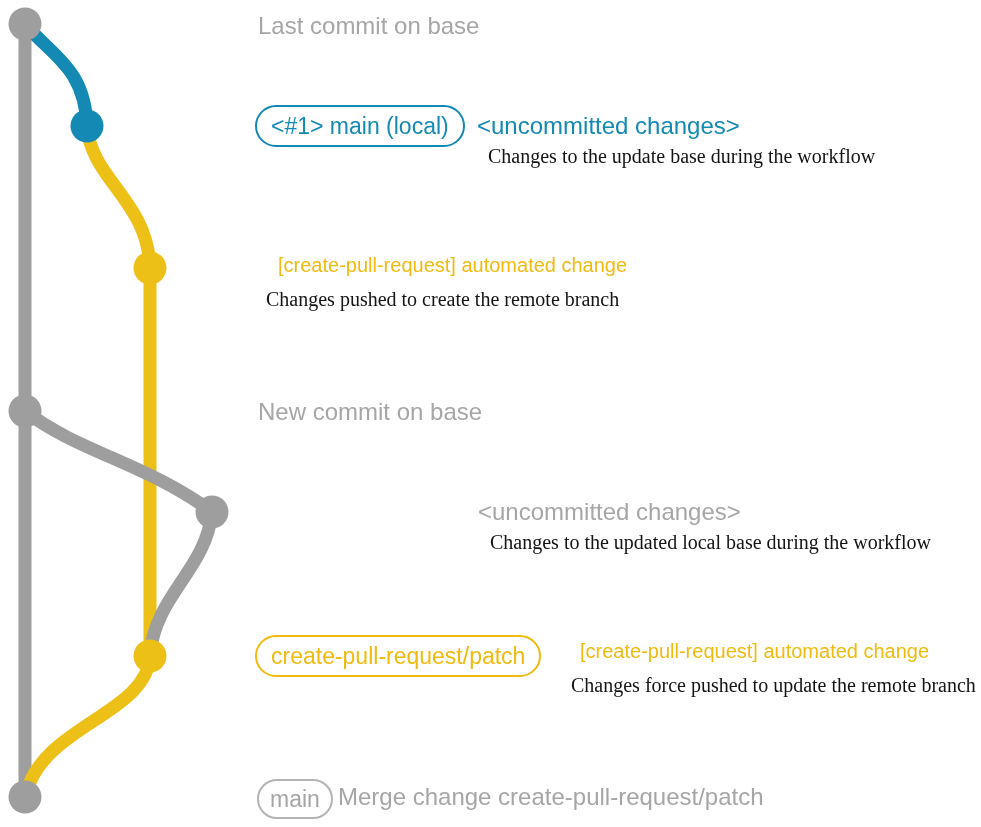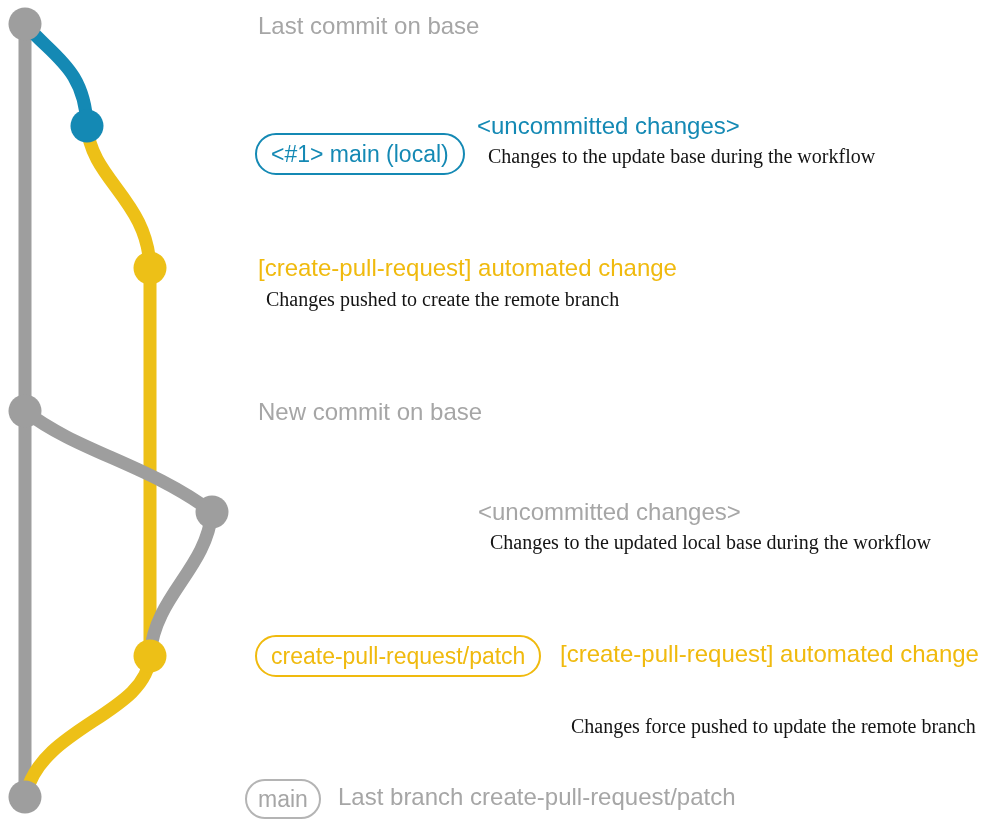--- a/index.html
+++ b/index.html
@@ -20,21 +20,21 @@
   .e-blue{stroke:var(--graph_blue);}
   .e-yellow{stroke:var(--graph_yellow);}
   .n-gray{fill:var(--graph_gray);}
   .n-blue{fill:var(--graph_blue);}
   .n-yellow{fill:var(--graph_yellow);}
 
   .abs{position:absolute;white-space:nowrap;}
   .title{font-size:24px;color:var(--text_gray);}
   .status-blue{font-size:24px;color:var(--text_blue);}
   .status-gray{font-size:24px;color:var(--text_gray);}
-  .heading-yellow{font-size:24px;color:var(--text_yellow);}
+  .heading-yellow{font-size:20px;color:var(--text_yellow);margin-left:20px;}
   .caption{font-family:"Liberation Serif", serif;font-size:20px;color:var(--text_black);}
   .badge{
     display:inline-block;border:2px solid;border-radius:21px;
     padding:5px 14px;font-size:23px;line-height:28px;background:var(--background);
   }
   .badge-blue{color:var(--text_blue);border-color:var(--text_blue);}
   .badge-gray{color:var(--text_gray);border-color:var(--border_gray);}
   .badge-yellow{color:var(--text_yellow);border-color:var(--text_yellow);}
 </style>
 </head>
@@ -56,32 +56,32 @@
     <circle class="n-blue" cx="87" cy="126" r="16.5"></circle>
     <circle class="n-yellow" cx="150" cy="268" r="16.5"></circle>
     <circle class="n-gray" cx="25" cy="411" r="16.5"></circle>
     <circle class="n-gray" cx="212" cy="512" r="16.5"></circle>
     <circle class="n-yellow" cx="150" cy="656" r="16.5"></circle>
     <circle class="n-gray" cx="25" cy="797" r="16.5"></circle>
   </svg>
 
   <div class="abs title" style="left:258px;top:12px;">Last commit on base</div>
 
-  <div class="abs badge badge-blue" style="left:255px;top:105px;margin-top:28px;">&lt;#1&gt; main (local)</div>
+  <div class="abs badge badge-blue" style="left:255px;top:105px;">&lt;#1&gt; main (local)</div>
   <div class="abs status-blue" style="left:477px;top:112px;">&lt;uncommitted changes&gt;</div>
   <div class="abs caption" style="left:488px;top:145px;">Changes to the update base during the workflow</div>
 
   <div class="abs heading-yellow" style="left:258px;top:254px;">[create-pull-request] automated change</div>
   <div class="abs title" style="left:258px;top:398px;">New commit on base</div>
 
   <div class="abs caption" style="left:266px;top:288px;">Changes pushed to create the remote branch</div>
 
   <div class="abs status-gray" style="left:478px;top:498px;">&lt;uncommitted changes&gt;</div>
   <div class="abs badge badge-yellow" style="left:255px;top:635px;">create-pull-request/patch</div>
 
   <div class="abs caption" style="left:490px;top:531px;">Changes to the updated local base during the workflow</div>
   <div class="abs heading-yellow" style="left:560px;top:640px;">[create-pull-request] automated change</div>
-  <div class="abs caption" style="left:571px;top:674px;margin-top:41px;">Changes force pushed to update the remote branch</div>
+  <div class="abs caption" style="left:571px;top:674px;">Changes force pushed to update the remote branch</div>
 
-  <div class="abs badge badge-gray" style="left:245px;top:779px;padding:4px 11px;">main</div>
-  <div class="abs title" style="left:338px;top:783px;">Last branch create-pull-request/patch</div>
+  <div class="abs badge badge-gray" style="left:257px;top:779px;padding:4px 11px;">main</div>
+  <div class="abs title" style="left:338px;top:783px;">Merge change create-pull-request/patch</div>
 
 </div>
 
 </body></html>

